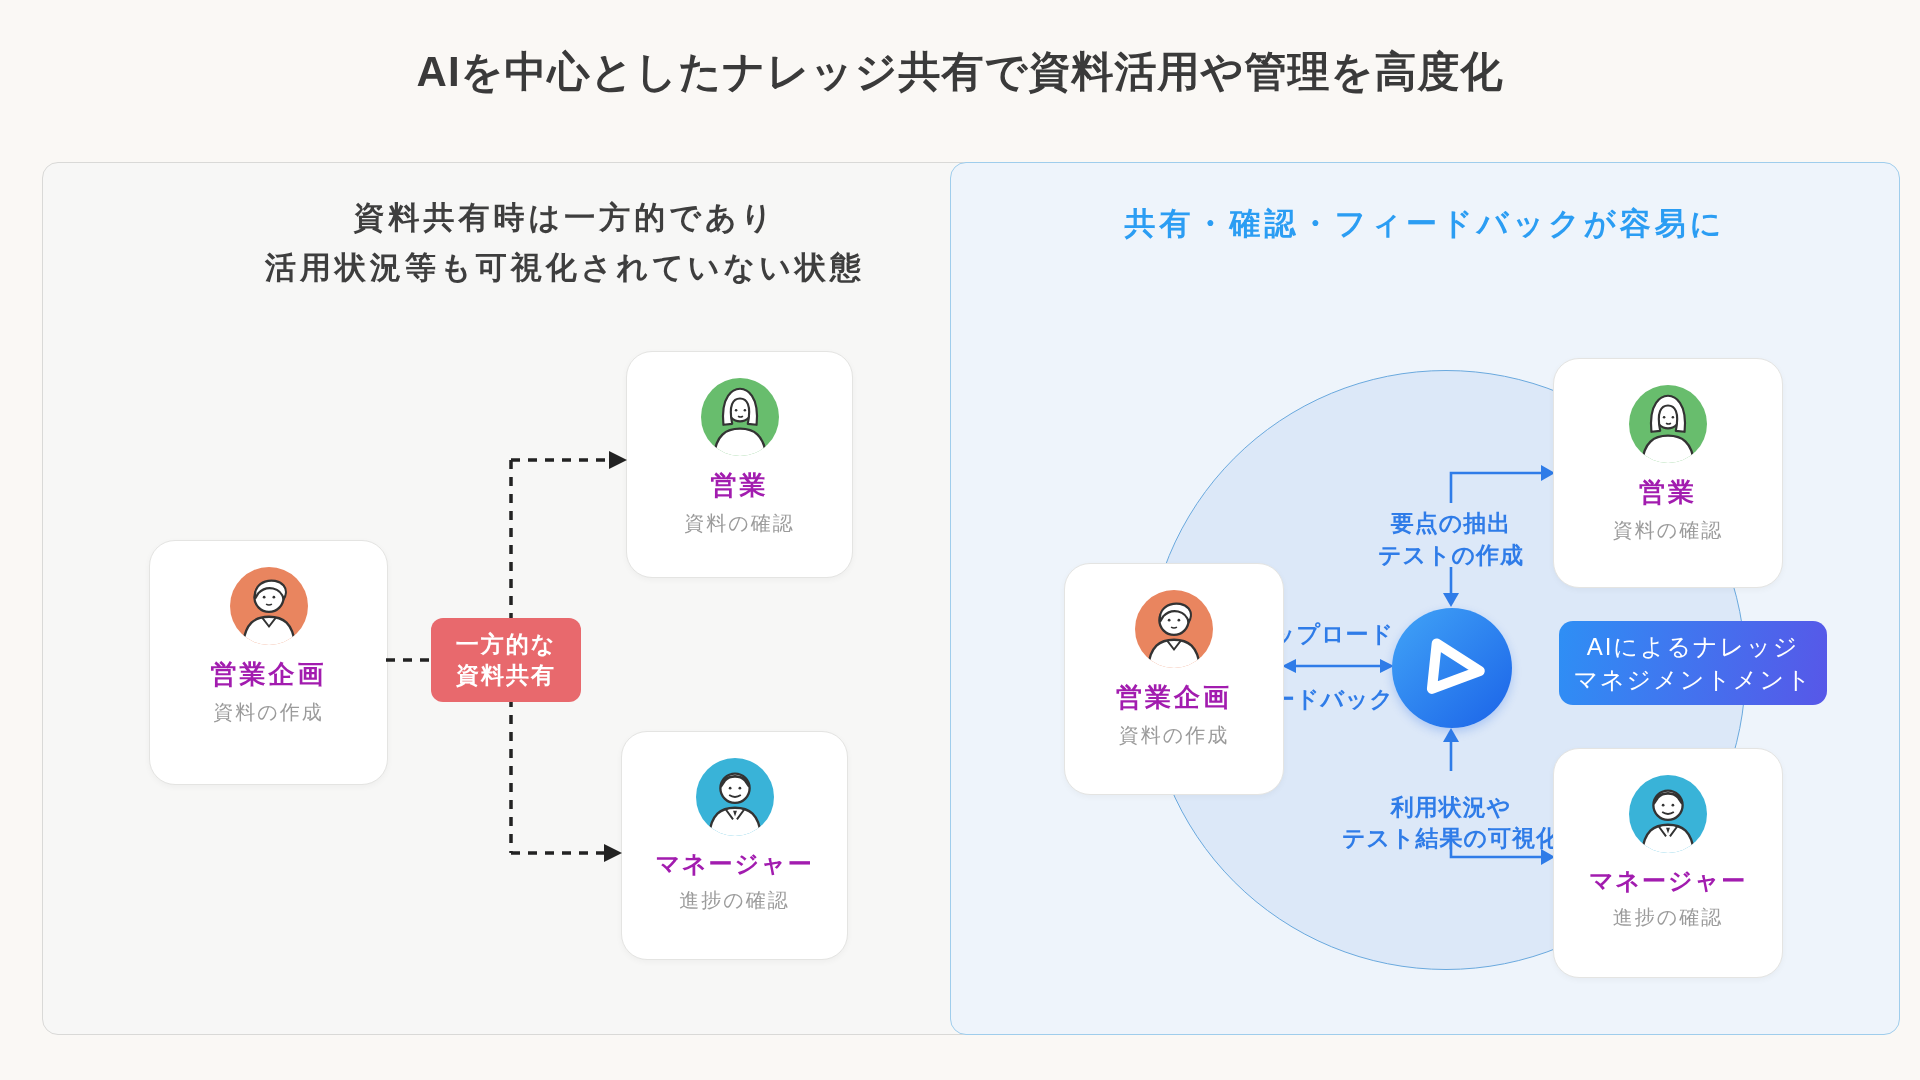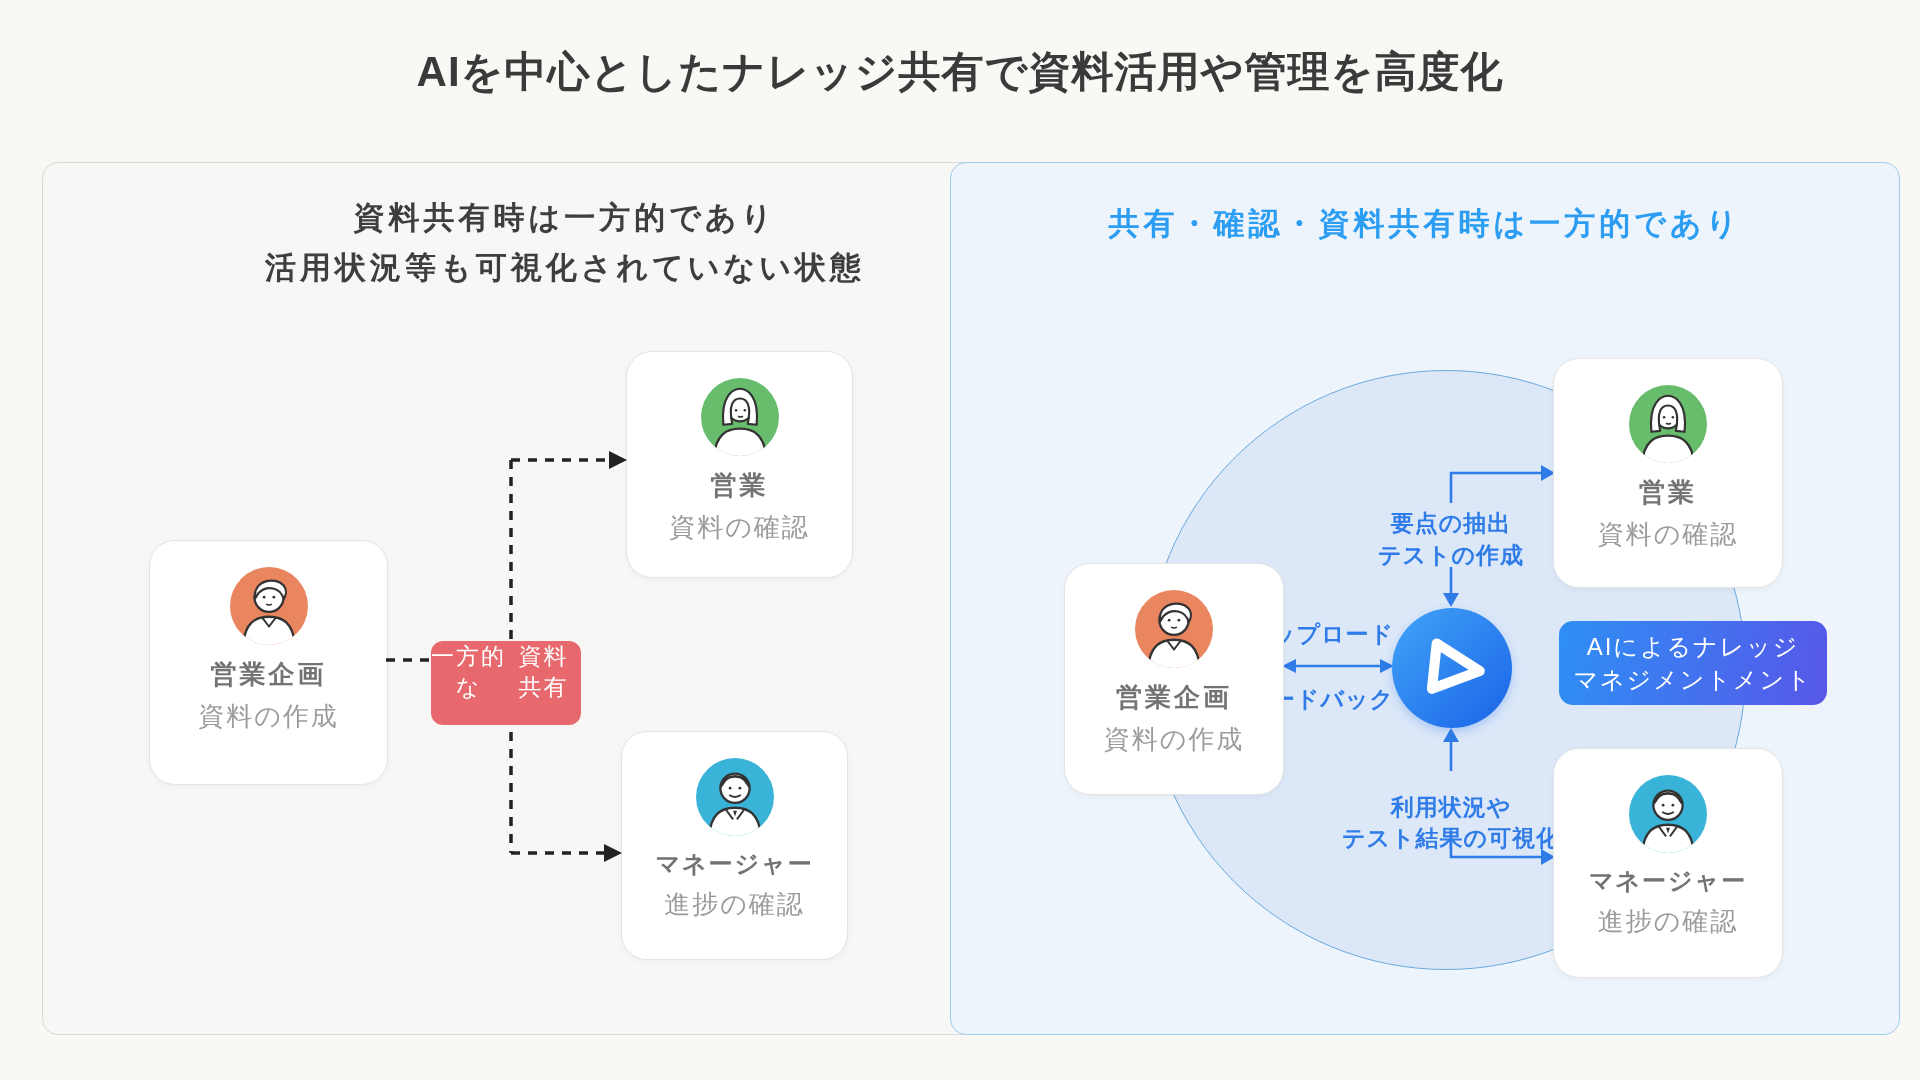--- a/index.html
+++ b/index.html
@@ -40,31 +40,31 @@
     box-shadow:0 2px 6px rgba(0,0,0,0.04);
   }
   .avatar{
     width:78px;height:78px;border-radius:50%;
     margin:26px auto 0 auto;overflow:hidden;position:relative;
   }
   .avatar svg{position:absolute;left:0;top:0;}
   .av-orange{background:#e9855f;}
   .av-green{background:#68bd6d;}
   .av-cyan{background:#39b3d8;}
-  .card-name{margin-top:12px;font-size:26px;font-weight:800;color:#737373;letter-spacing:3px;white-space:nowrap;}
+  .card-name{margin-top:12px;font-size:26px;font-weight:800;color:#a21caf;letter-spacing:3px;white-space:nowrap;}
   .card-name.small{font-size:24px;letter-spacing:2px;}
-  .card-role{margin-top:7px;font-size:26px;color:#9b9b9b;letter-spacing:2px;}
+  .card-role{margin-top:7px;font-size:20px;color:#9b9b9b;letter-spacing:2px;}
 
   
   .share-badge{
     position:absolute;left:388px;top:455px;width:150px;height:84px;
     background:#e8696d;border-radius:12px;color:#fff;
-    font-size:23px;font-weight:400;letter-spacing:2px;
-    display:flex;flex-direction:row;justify-content:center;text-align:center;
-    line-height:31px;z-index:5;margin-top:23px;
+    font-size:23px;font-weight:700;letter-spacing:2px;
+    display:flex;flex-direction:column;justify-content:center;text-align:center;
+    line-height:31px;z-index:5;
   }
 
   
   .big-circle{
     position:absolute;left:195px;top:207px;width:600px;height:600px;
     border-radius:50%;background:#dce8f8;border:1.5px solid #6aa9de;
     box-sizing:border-box;z-index:0;
   }
   .flow-svg{position:absolute;left:0;top:0;z-index:2;}
   .flow-label{
@@ -170,21 +170,21 @@
       <div class="card-name small">マネージャー</div>
       <div class="card-role">進捗の確認</div>
     </div>
   </section>
 
   <section class="panel panel-after">
 
     <div class="big-circle"></div>
 
     <div class="panel-head blue">
-      <div>共有・確認・資料共有時は一方的であり</div>
+      <div>共有・確認・フィードバックが容易に</div>
     </div>
 
     <svg class="flow-svg" width="950" height="873" viewBox="0 0 950 873">
       <g stroke="#2f7ce8" stroke-width="2.6" fill="none">
 
         <polyline points="500,340 500,310 590,310"></polyline>
         <line x1="500" y1="404" x2="500" y2="430"></line>
 
         <line x1="337" y1="503" x2="437" y2="503"></line>
 

